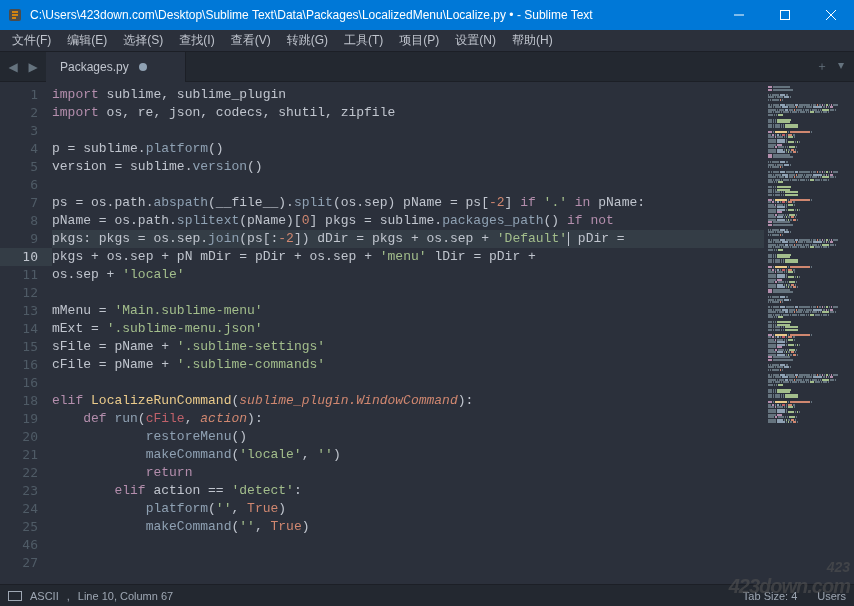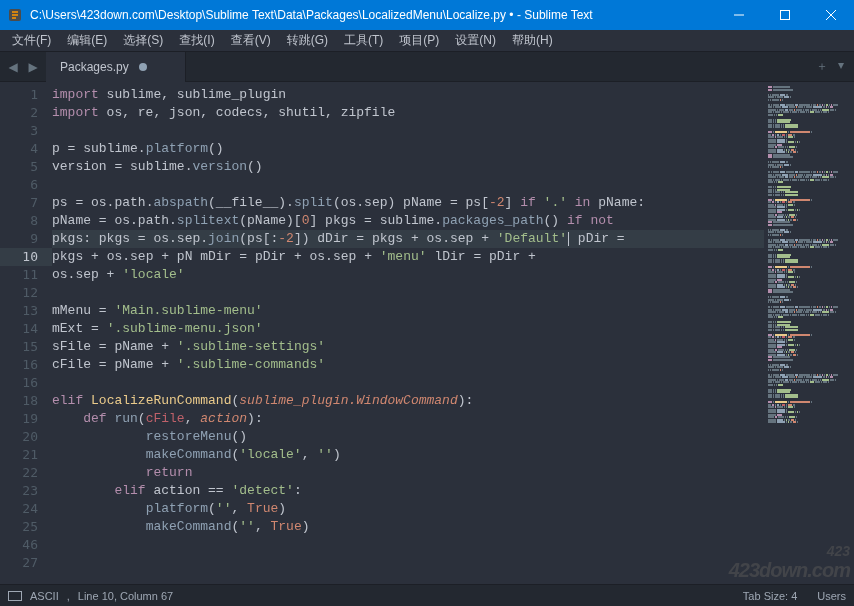--- a/index.html
+++ b/index.html
@@ -179,21 +179,21 @@
 .str { color: #a3be8c; }
 .num { color: #d08770; }
 .op { color: #c0c5ce; }
 .cls { color: #ebcb8b; }
 .self { color: #bf616a; }
 .const { color: #d08770; }
 .param { color: #d08770; font-style: italic; }
 .watermark {
   position: absolute;
   right: 4px;
-  bottom: 24px;
+  bottom: 8px;
   font-weight: bold;
   font-style: italic;
   font-size: 20px;
   color: #555;
   opacity: 0.55;
   letter-spacing: -1px;
   z-index: 100;
 }
 .wm-top { font-size: 14px; letter-spacing: 0; }
 .cursor-bar{

